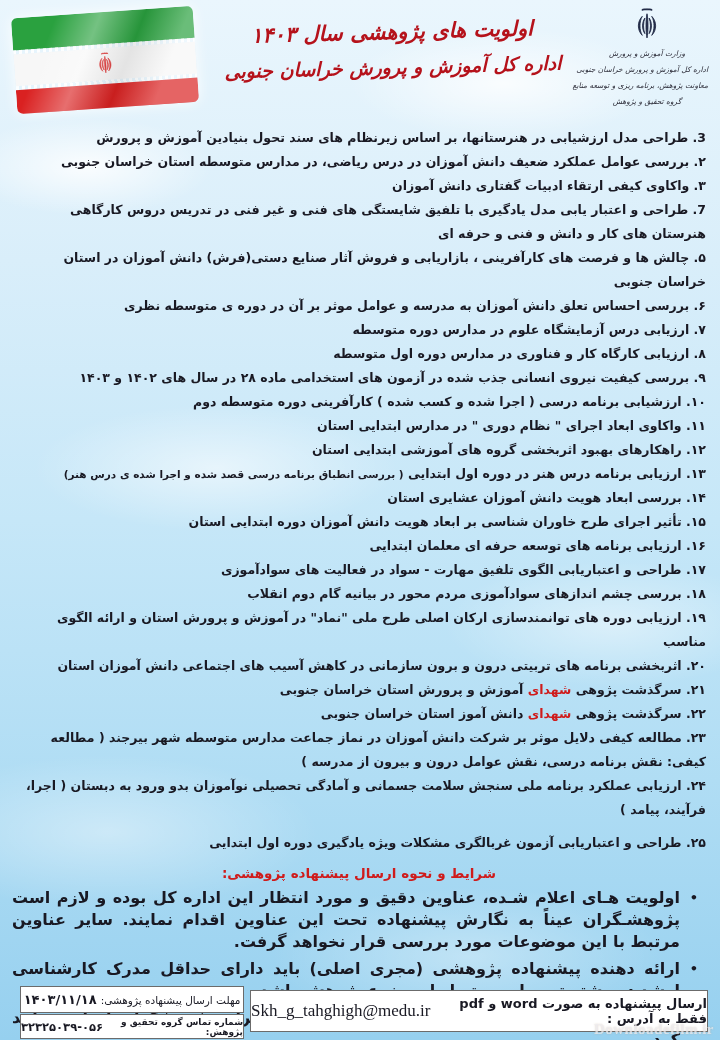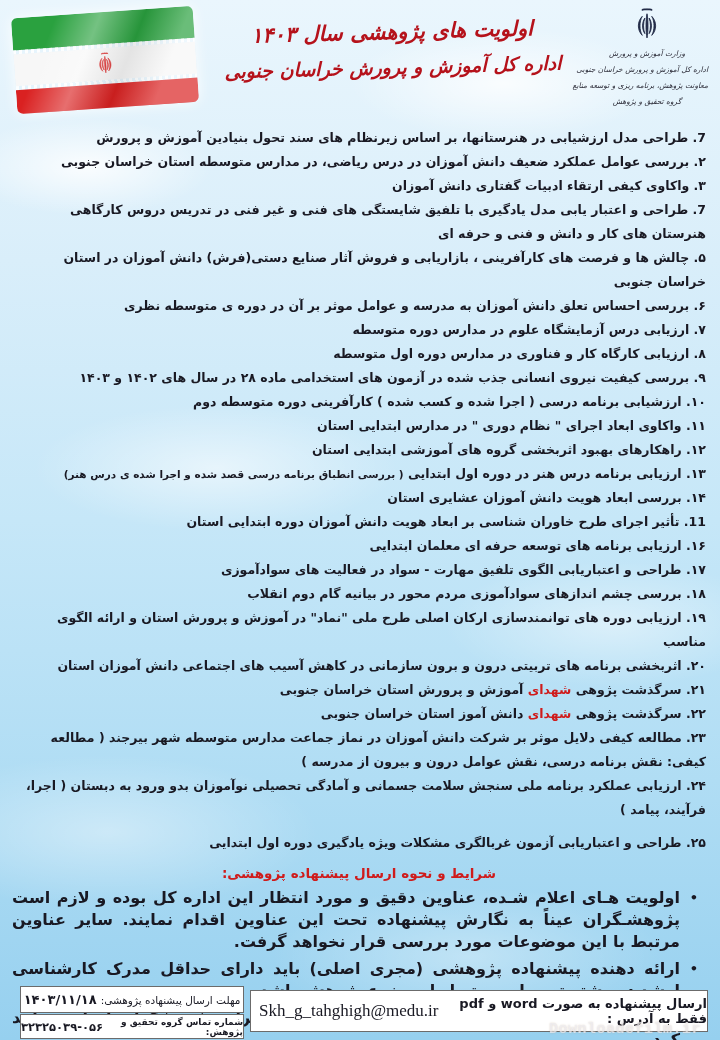--- a/index.html
+++ b/index.html
@@ -59,24 +59,24 @@
   
   .box{position:absolute; background:#ffffff; border:1px solid #6b6b6b; display:flex; align-items:center; justify-content:center;}
   .deadline-box{left:20px; top:986px; width:222px; height:25px;}
   .phone-box{left:20px; top:1014px; width:222px; height:23px;}
   .email-box{left:250px; right:12px; top:990px; height:40px;}
   .deadline-box .lbl{font-size:10.5px;font-weight:normal;}
   .deadline-box .val{font-size:13px;font-weight:bold;margin-right:4px;}
   .phone-box .lbl{font-size:9px;font-weight:bold;}
   .phone-box .val{font-size:11.5px;font-weight:bold;margin-right:4px;}
   .email-box .lbl{font-size:13px;font-weight:bold;}
-  .email-box .val{font-size:17px;font-family:"Liberation Serif","DejaVu Serif",serif;margin-right:8px;direction:ltr;unicode-bidi:embed;margin-left:8px;}
+  .email-box .val{font-size:17px;font-family:"Liberation Serif","DejaVu Serif",serif;margin-right:8px;direction:ltr;unicode-bidi:embed;}
   .watermark{
-    position:absolute; bottom:2px; right:19px;
-    font-family:Liberation Mono, monospace;
+    position:absolute; bottom:2px; right:6px;
+    font-family:Liberation Serif, serif;
     font-size:15px; font-weight:bold; letter-spacing:.5px;
     color:rgba(240,240,245,.7); text-shadow:0 0 2px rgba(180,150,120,.4);
   }
   .emblem-red{fill:#da2121;stroke:#da2121;}
   .emblem-navy{fill:#222b47;stroke:#222b47;}
 </style>
 </head>
 <body>
 
 <div class="page">
@@ -117,35 +117,35 @@
       </svg>
       <div class="ministry-line">وزارت آموزش و پرورش</div>
       <div class="ministry-line">اداره کل آموزش و پرورش خراسان جنوبی</div>
       <div class="ministry-line">معاونت پژوهش، برنامه ریزی و توسعه منابع</div>
       <div class="ministry-line">گروه تحقیق و پژوهش</div>
     </div>
   </div>
 
   <div class="content">
     <div id="priority-list">
-        <div class="item">7. طراحی مدل ارزشیابی در هنرستانها، بر اساس زیرنظام های سند تحول بنیادین آموزش و پرورش</div>
+        <div class="item">3. طراحی مدل ارزشیابی در هنرستانها، بر اساس زیرنظام های سند تحول بنیادین آموزش و پرورش</div>
         <div class="item">۲. بررسی عوامل عملکرد ضعیف دانش آموزان در درس ریاضی، در مدارس متوسطه استان خراسان جنوبی</div>
         <div class="item">۳. واکاوی کیفی ارتقاء ادبیات گفتاری دانش آموزان</div>
         <div class="item">7. طراحی و اعتبار یابی مدل یادگیری با تلفیق شایستگی های فنی و غیر فنی در تدریس دروس کارگاهی هنرستان های کار و دانش و فنی و حرفه ای</div>
         <div class="item">۵. چالش ها و فرصت های کارآفرینی ، بازاریابی و فروش آثار صنایع دستی(فرش) دانش آموزان در استان خراسان جنوبی</div>
         <div class="item">۶. بررسی احساس تعلق دانش آموزان به مدرسه و عوامل موثر بر آن در دوره ی متوسطه نظری</div>
         <div class="item">۷. ارزیابی درس آزمایشگاه علوم در مدارس دوره  متوسطه</div>
         <div class="item">۸. ارزیابی کارگاه کار و فناوری در مدارس دوره  اول متوسطه</div>
         <div class="item">۹. بررسی کیفیت نیروی انسانی جذب شده در آزمون های استخدامی ماده ۲۸ در سال های ۱۴۰۲ و ۱۴۰۳</div>
         <div class="item">۱۰. ارزشیابی برنامه درسی ( اجرا شده و کسب شده ) کارآفرینی دوره متوسطه دوم</div>
         <div class="item">۱۱. واکاوی ابعاد اجرای " نظام دوری " در مدارس ابتدایی استان</div>
         <div class="item">۱۲. راهکارهای بهبود اثربخشی گروه های آموزشی ابتدایی استان</div>
         <div class="item">۱۳. ارزیابی برنامه درس هنر در دوره اول ابتدایی <span class="small">( بررسی انطباق برنامه درسی قصد شده و اجرا شده ی درس هنر)</span></div>
         <div class="item">۱۴. بررسی ابعاد هویت دانش آموزان عشایری استان</div>
-        <div class="item">11. تأثیر اجرای طرح خاوران شناسی بر ابعاد هویت دانش آموزان دوره ابتدایی استان</div>
+        <div class="item">۱۵. تأثیر اجرای طرح خاوران شناسی بر ابعاد هویت دانش آموزان دوره ابتدایی استان</div>
         <div class="item">۱۶. ارزیابی برنامه های توسعه حرفه ای معلمان ابتدایی</div>
         <div class="item">۱۷. طراحی و اعتباریابی الگوی تلفیق مهارت - سواد در فعالیت های سوادآموزی</div>
         <div class="item">۱۸. بررسی چشم اندازهای سوادآموزی مردم محور در بیانیه گام دوم انقلاب</div>
         <div class="item">۱۹. ارزیابی دوره های توانمندسازی ارکان اصلی طرح ملی "نماد" در آموزش و پرورش استان و ارائه الگوی مناسب</div>
         <div class="item">۲۰. اثربخشی برنامه های تربیتی درون و برون سازمانی در کاهش آسیب های اجتماعی دانش آموزان استان</div>
         <div class="item">۲۱. سرگذشت پژوهی  <span class="red">شهدای</span>  آموزش و پرورش استان خراسان جنوبی</div>
         <div class="item">۲۲. سرگذشت پژوهی <span class="red">شهدای</span> دانش آموز استان خراسان جنوبی</div>
         <div class="item">۲۳. مطالعه کیفی دلایل موثر بر شرکت دانش آموزان در نماز جماعت مدارس متوسطه شهر بیرجند ( مطالعه کیفی: نقش برنامه درسی، نقش عوامل درون و بیرون از مدرسه )</div>
         <div class="item">۲۴. ارزیابی عملکرد برنامه ملی سنجش سلامت جسمانی و آمادگی تحصیلی نوآموزان بدو ورود به دبستان ( اجرا، فرآیند، پیامد )</div>
         <div class="item gap">۲۵. طراحی و اعتباریابی آزمون غربالگری مشکلات ویژه یادگیری دوره اول ابتدایی</div>

